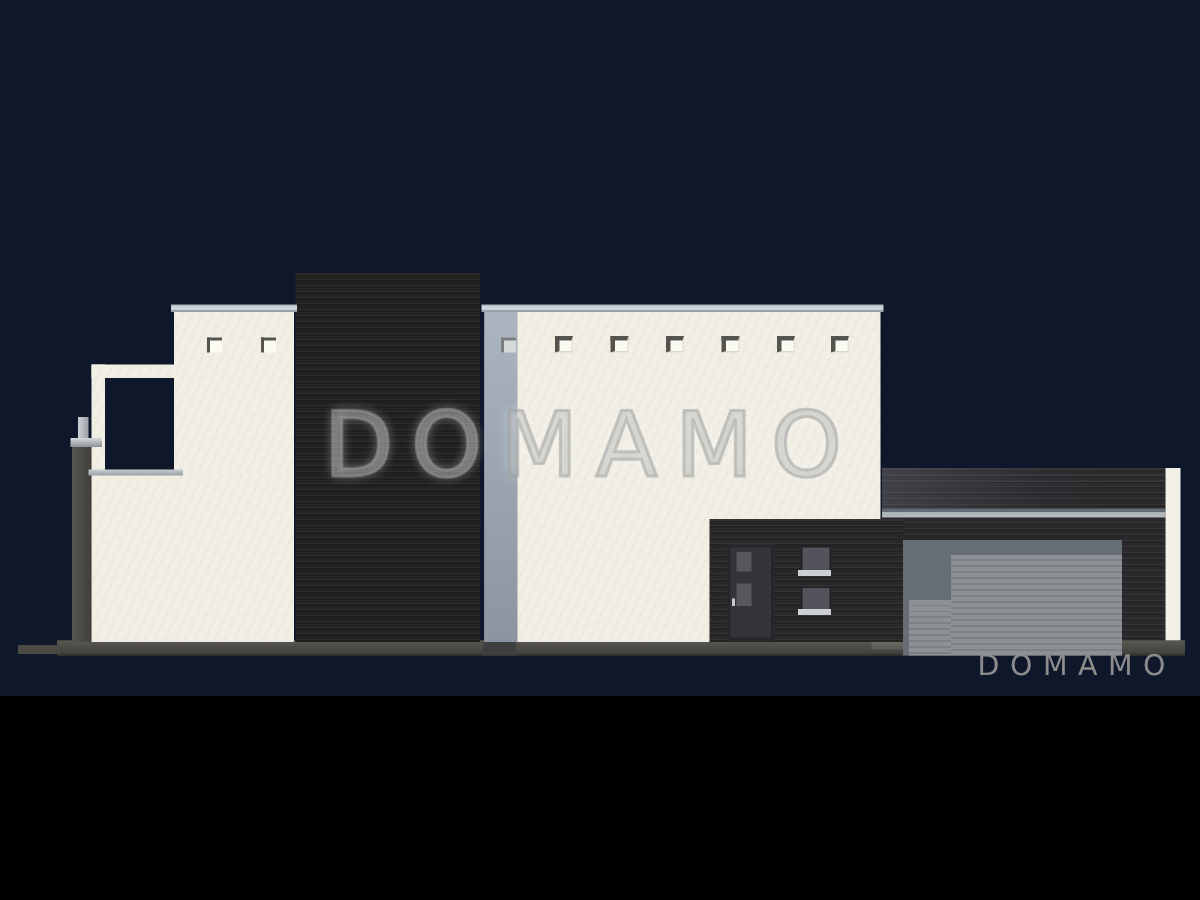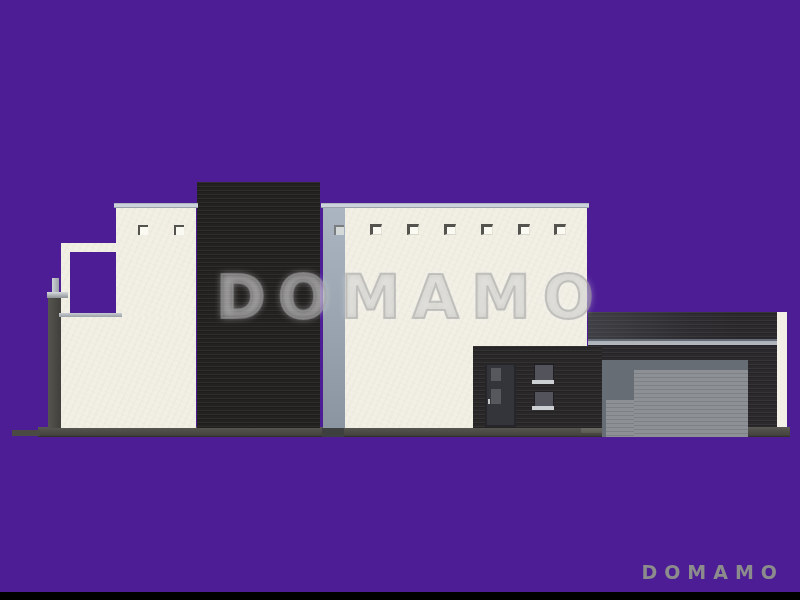--- a/index.html
+++ b/index.html
@@ -1,17 +1,17 @@
 <!DOCTYPE html>
 <html><head>
 <meta charset="utf-8">
 <style>
   html,body{margin:0;padding:0;background:#000;}
-  #stage{position:relative;width:800px;height:592px;background:#4c1d95;overflow:hidden;
-         font-family:"DejaVu Sans","Liberation Sans",sans-serif;font-weight:bold;}
+  #stage{position:relative;width:800px;height:464px;background:#0f172a;overflow:hidden;
+         font-family:"DejaVu Sans","Liberation Sans",sans-serif;}
   .abs{position:absolute;}
   .cream{background:#f2f0e5;
          background-image:repeating-linear-gradient(115deg,rgba(0,0,0,.015) 0 2px,transparent 2px 6px),
                           repeating-linear-gradient(22deg,rgba(90,85,60,.02) 0 1px,transparent 1px 5px);}
   .boards{background-image:repeating-linear-gradient(180deg,rgba(255,255,255,.05) 0 1px,rgba(0,0,0,.12) 1px 2px,transparent 2px 4px);}
   .coping{background:linear-gradient(180deg,#aeb6bf 0 1px,#ccd3da 1px 4px,#99a1aa 4px 5px);}
   .vent{box-sizing:border-box;background:#fbfaf2;border-top:3px solid #55534e;border-left:3px solid #55534e;
         border-right:1px solid #e4e2d5;border-bottom:1px solid #d9d7ca;}
   .vent-sm{box-sizing:border-box;background:#fbfaf2;border-top:2px solid #55534e;border-left:2px solid #55534e;}
   .gstripes{background-image:repeating-linear-gradient(180deg,#8d9196 0 3px,#7d8186 3px 4px);}

